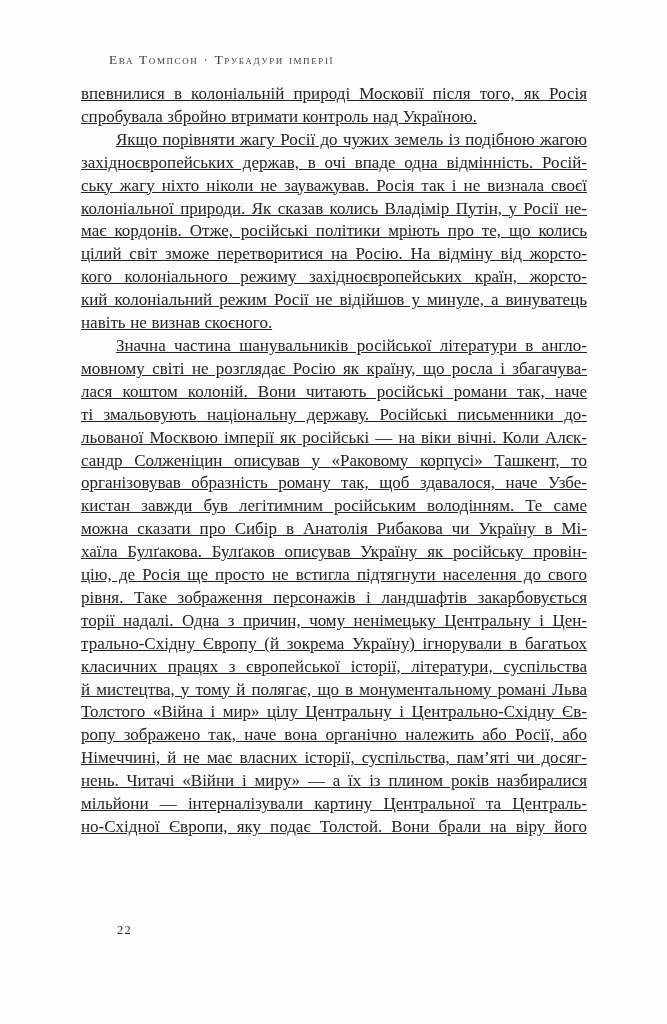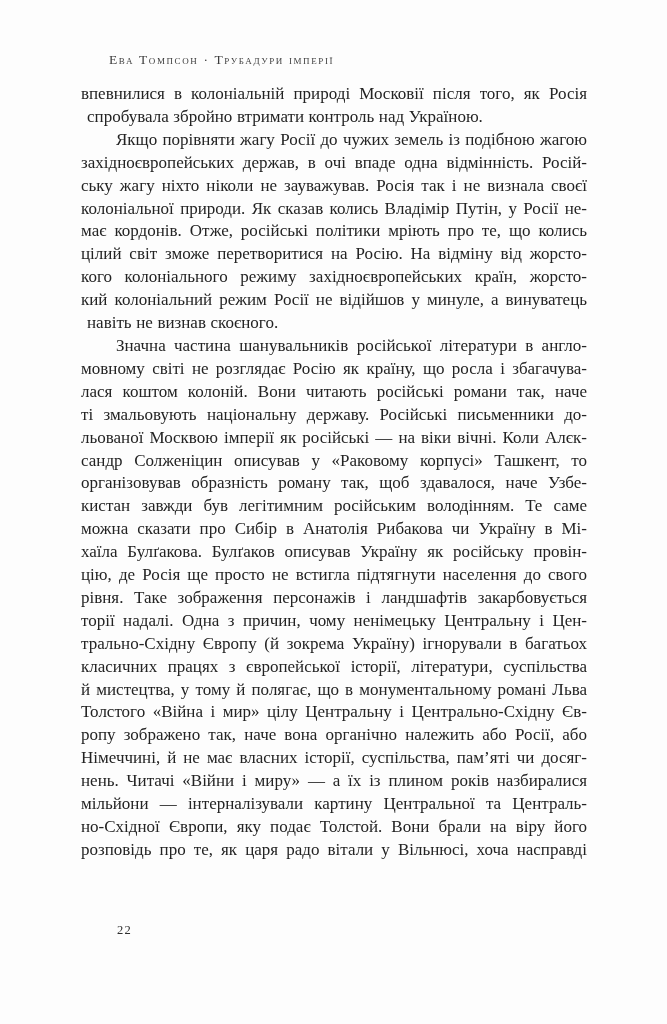--- a/index.html
+++ b/index.html
@@ -27,38 +27,38 @@
     font-variant: small-caps;
     letter-spacing: 1.6px;
     color: #3c3c3c;
     white-space: nowrap;
   }
   .text-block {
     position: absolute;
     left: 81px;
     top: 83px;
     width: 506px;
+    text-decoration: underline;
   }
   .paragraph {
     margin: 0;
     padding: 0;
   }
   .line {
     font-size: 17px;
     line-height: 22.9px;
     text-align: justify;
     text-align-last: justify;
     word-spacing: 0.02em;
   }
   .line.indent {
     text-indent: 35px;
   }
   .line.last {
     text-align-last: left;
-    margin-left: 6px;
   }
   .page-number {
     position: absolute;
     left: 117px;
     top: 923px;
     font-size: 12.5px;
     letter-spacing: 1.2px;
     color: #2e2e2e;
   }
 </style>
@@ -100,18 +100,17 @@
         <div class="line">торії надалі. Одна з причин, чому ненімецьку Центральну і Цен-</div>
         <div class="line">трально-Східну Європу (й зокрема Україну) ігнорували в багатьох</div>
         <div class="line">класичних працях з європейської історії, літератури, суспільства</div>
         <div class="line">й мистецтва, у тому й полягає, що в монументальному романі Льва</div>
         <div class="line">Толстого «Війна і мир» цілу Центральну і Центрально-Східну Єв-</div>
         <div class="line">ропу зображено так, наче вона органічно належить або Росії, або</div>
         <div class="line">Німеччині, й не має власних історії, суспільства, пам’яті чи досяг-</div>
         <div class="line">нень. Читачі «Війни і миру» — а їх із плином років назбиралися</div>
         <div class="line">мільйони — інтерналізували картину Центральної та Централь-</div>
         <div class="line">но-Східної Європи, яку подає Толстой. Вони брали на віру його</div>
-        <div class="line">розповідь про те, як царя радо вітали у Вільнюсі, хоча насправді</div>
       </div>
     </div>
 
   <div class="page-number">22</div>
 </div>
 
 </body></html>

